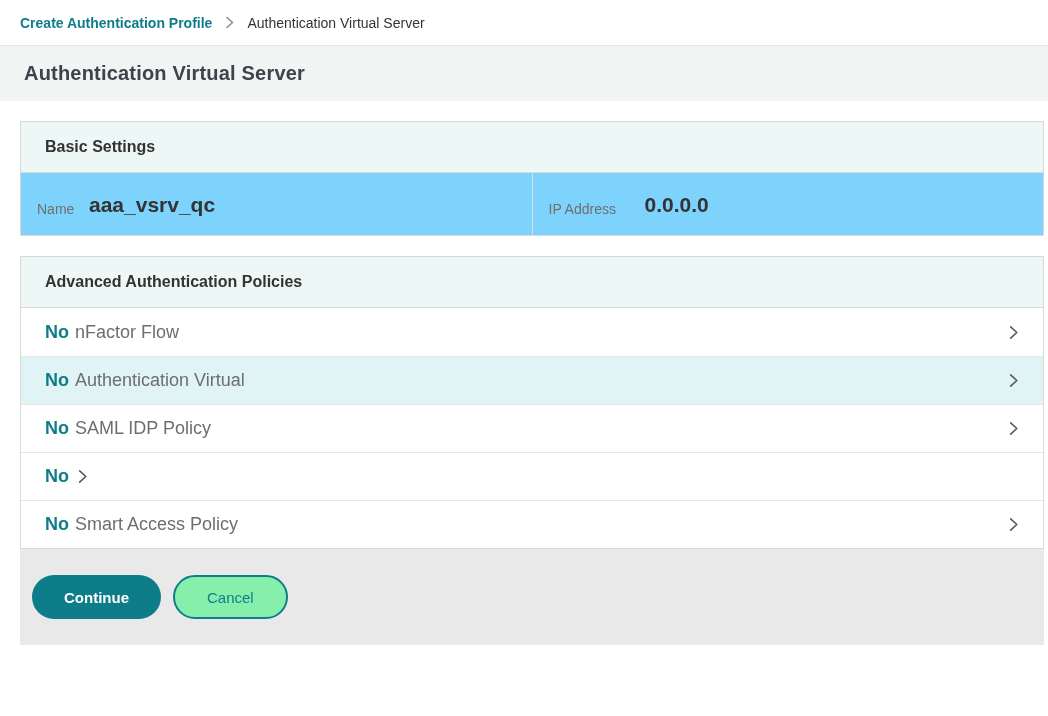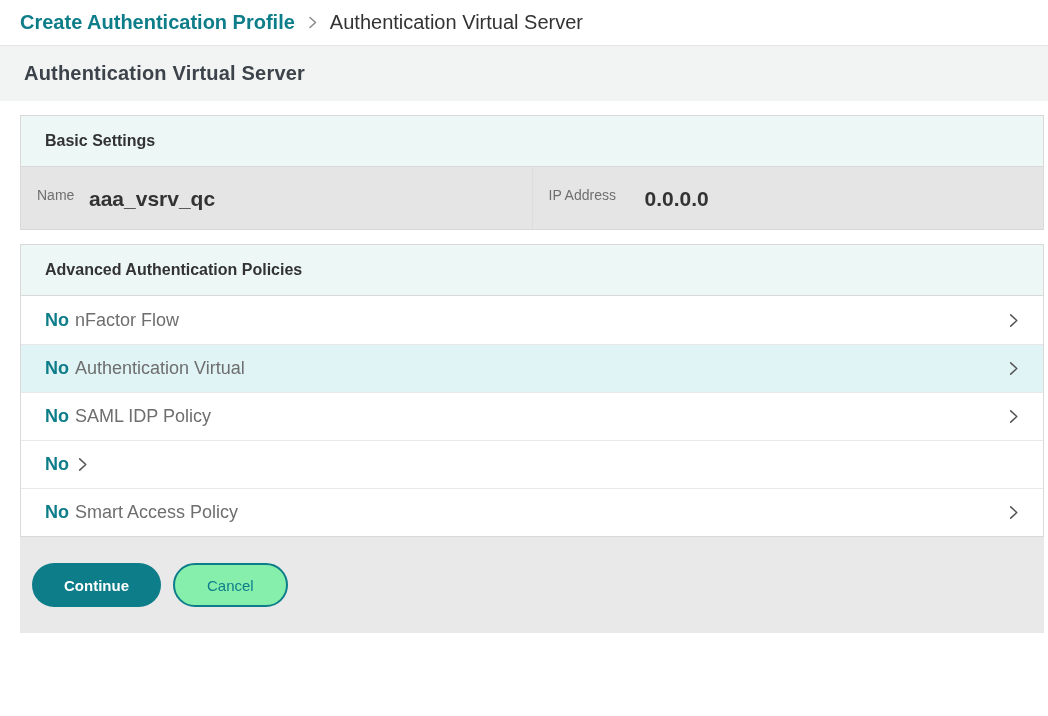--- a/index.html
+++ b/index.html
@@ -13,21 +13,21 @@
   }
 
   
   .breadcrumb-bar {
     height: 46px;
     display: flex;
     align-items: center;
     gap: 12px;
     padding: 0 20px;
     border-bottom: 1px solid #e4e4e4;
-    font-size: 20px;
+    font-size: 14px;
     background: #fff;
   }
   .crumb-link {
     color: var(--accent, #0e7d8a);
     font-weight: 700;
     text-decoration: none;
     cursor: pointer;
   }
   .crumb-sep { display: flex; align-items: center; }
   .crumb-current { color: #333; }
@@ -42,41 +42,41 @@
   }
   .page-title {
     font-size: 20px;
     font-weight: 700;
     color: #3c434a;
     letter-spacing: 0.2px;
   }
 
   
   .panel {
-    margin: 14px 4px 0 20px;
+    margin: 20px 4px 0 20px;
     border: 1px solid #d9d9d9;
-    background: #e5e5e5;
+    background: #7dd3fc;
   }
   .panel-header {
     height: 50px;
     background: var(--panel_header_bg, #edf7f6);
     display: flex;
     align-items: center;
     padding: 0 24px;
     font-size: 16px;
     font-weight: 700;
     color: #333;
   }
   .panel-body { border-top: 1px solid #d9d9d9; }
 
   
   .bs-body { display: flex; }
   .bs-col { flex: 1; padding: 20px 16px 18px 16px; }
   .bs-col + .bs-col { border-left: 1px solid #dddddd; }
-  .field { display: flex; align-items: flex-start; font-size: 14px; margin-bottom: 9px; }
+  .field { display: flex; align-items: flex-end; font-size: 14px; margin-bottom: 9px; }
   .field:last-child { margin-bottom: 0; }
   .field-label { color: #6f6f6f; flex: 0 0 auto; }
   .fl-name { width: 52px; }
   .fl-right { width: 96px; }
   .field-value { color: #333; font-weight: 700; font-size: 21px; }
 
   
   .policy-row {
     height: 48px;
     display: flex;

